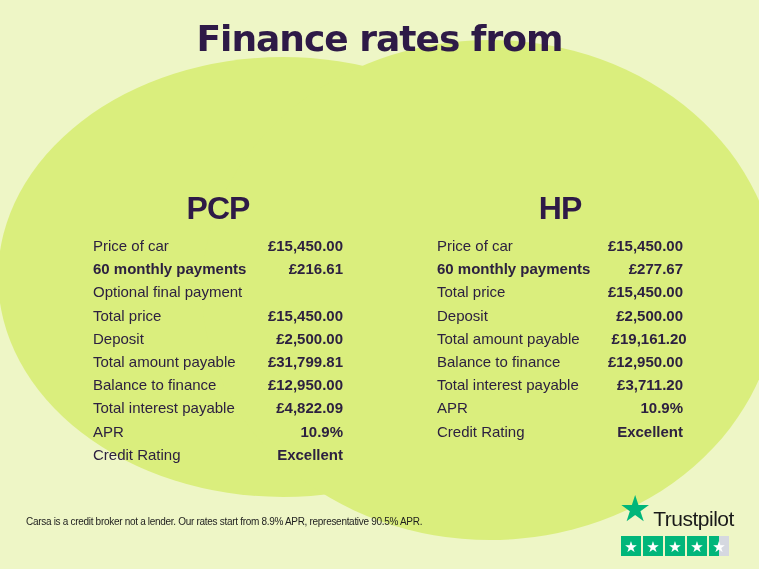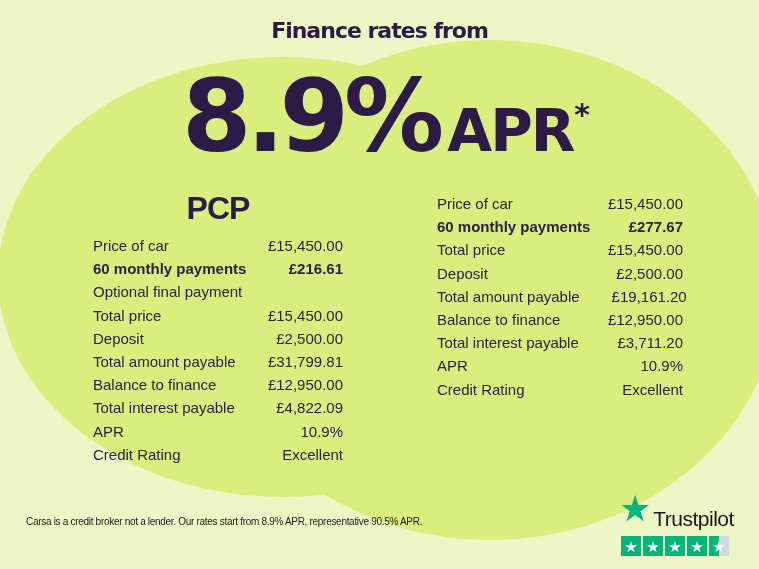--- a/index.html
+++ b/index.html
@@ -7,21 +7,21 @@
     position:relative;width:759px;height:569px;overflow:hidden;
     background:#eef6c6;
     font-family:"Liberation Sans",sans-serif;
   }
   .blob{position:absolute;background:#daee7d;border-radius:50%;}
   .blob.left{left:-2px;top:57px;width:570px;height:440px;}
   .blob.right{left:202px;top:40px;width:576px;height:500px;}
 
   .title{
     position:absolute;top:18px;left:0;width:100%;text-align:center;
-    font-family:"DejaVu Sans",sans-serif;font-weight:800;font-size:22px;
+    font-family:"DejaVu Sans",sans-serif;font-weight:800;font-size:36px;
     letter-spacing:-1px;color:#2e1a47;
   }
   .rate-line{
     position:absolute;top:52px;left:0;width:100%;
     display:flex;justify-content:center;align-items:baseline;
     padding-left:10px;box-sizing:border-box;
     color:#2e1a47;font-family:"DejaVu Sans",sans-serif;
   }
   .rate{font-size:100px;font-weight:800;letter-spacing:-5px;line-height:1.3;}
   .apr{font-size:58px;font-weight:800;letter-spacing:-2px;margin-left:8px;position:relative;}
@@ -31,21 +31,21 @@
   .ftable.pcp{left:93px;top:192px;width:250px;}
   .ftable.hp{left:437px;top:192px;width:246px;}
   .ftable h2{
     margin:0 0 10px 0;text-align:center;
     font-family:Liberation Sans, sans-serif;font-weight:800;font-size:32px;
     color:#2e1a47;letter-spacing:-1px;line-height:1;
   }
   .rows{display:block;}
   .row{display:flex;justify-content:space-between;align-items:center;height:23.2px;font-size:15px;gap:32px;}
   .row .lbl{white-space:nowrap;}
-  .row .val{white-space:nowrap;text-align:right;}
+  .row .val{white-space:nowrap;text-align:right;font-weight:bold;}
   .row.bold{font-weight:bold;}
 
   .disclaimer{
     position:absolute;left:26px;top:515px;width:440px;
     font-size:10px;letter-spacing:-0.3px;line-height:13.5px;color:#1d1d1d;
   }
 
   .trustpilot{position:absolute;left:619px;top:487px;}
   .tp-head{display:flex;align-items:center;}
   .tp-star{color:#00b67a;font-size:36px;line-height:28px;margin-right:2px;}
@@ -61,24 +61,20 @@
 </head>
 <body>
 
 <div class="canvas">
 
   <div class="blob left"></div>
   <div class="blob right"></div>
 
   <div class="title">Finance rates from</div>
 
-  <div class="rate-line">
-    <span class="rate">8.9%</span>
-    <span class="apr"><span>APR</span><span class="ast">*</span></span>
-  </div>
 
   <div class="ftable pcp">
     <h2>PCP</h2>
     <div class="rows">
         <div class="row">
     <span class="lbl">Price of car</span>
     <span class="val">£15,450.00</span>
   </div>
         <div class="row bold">
     <span class="lbl">60 monthly payments</span>
@@ -113,20 +109,21 @@
     <span class="val">10.9%</span>
   </div>
         <div class="row">
     <span class="lbl">Credit Rating</span>
     <span class="val">Excellent</span>
   </div>
       </div>
   </div>
 
   <div class="ftable hp">
+    <h2>HP</h2>
     <div class="rows">
         <div class="row">
     <span class="lbl">Price of car</span>
     <span class="val">£15,450.00</span>
   </div>
         <div class="row bold">
     <span class="lbl">60 monthly payments</span>
     <span class="val">£277.67</span>
   </div>
         <div class="row">

